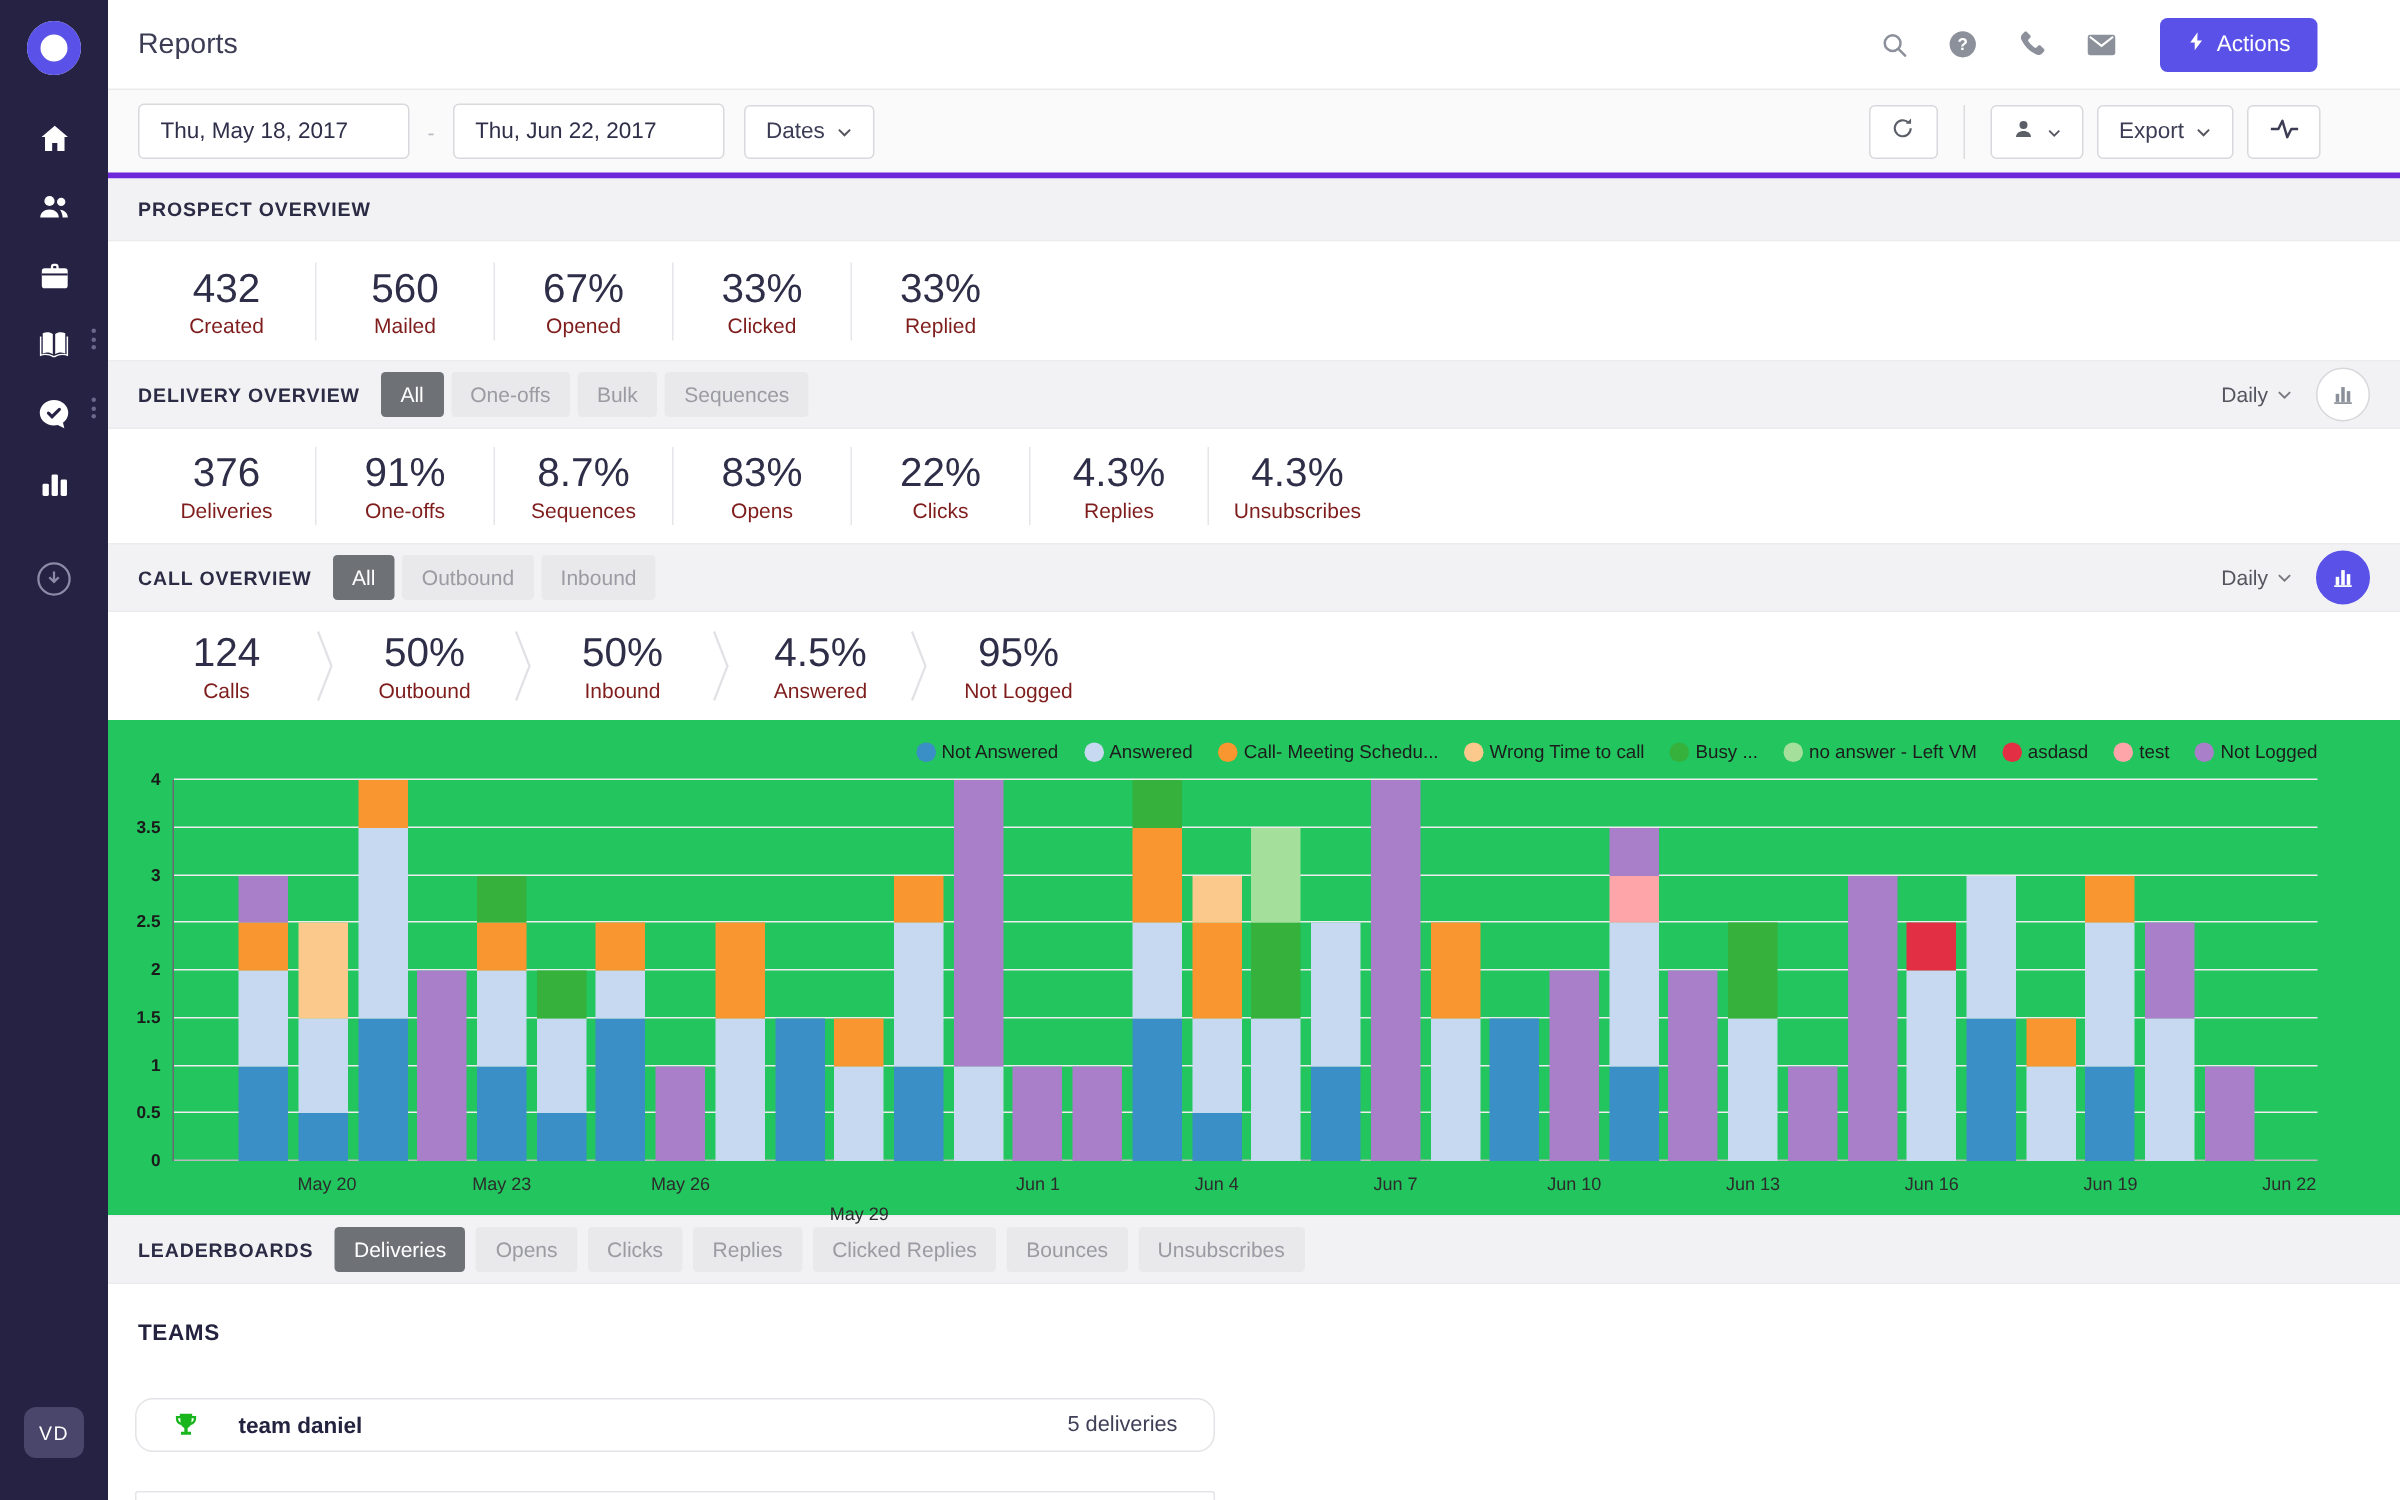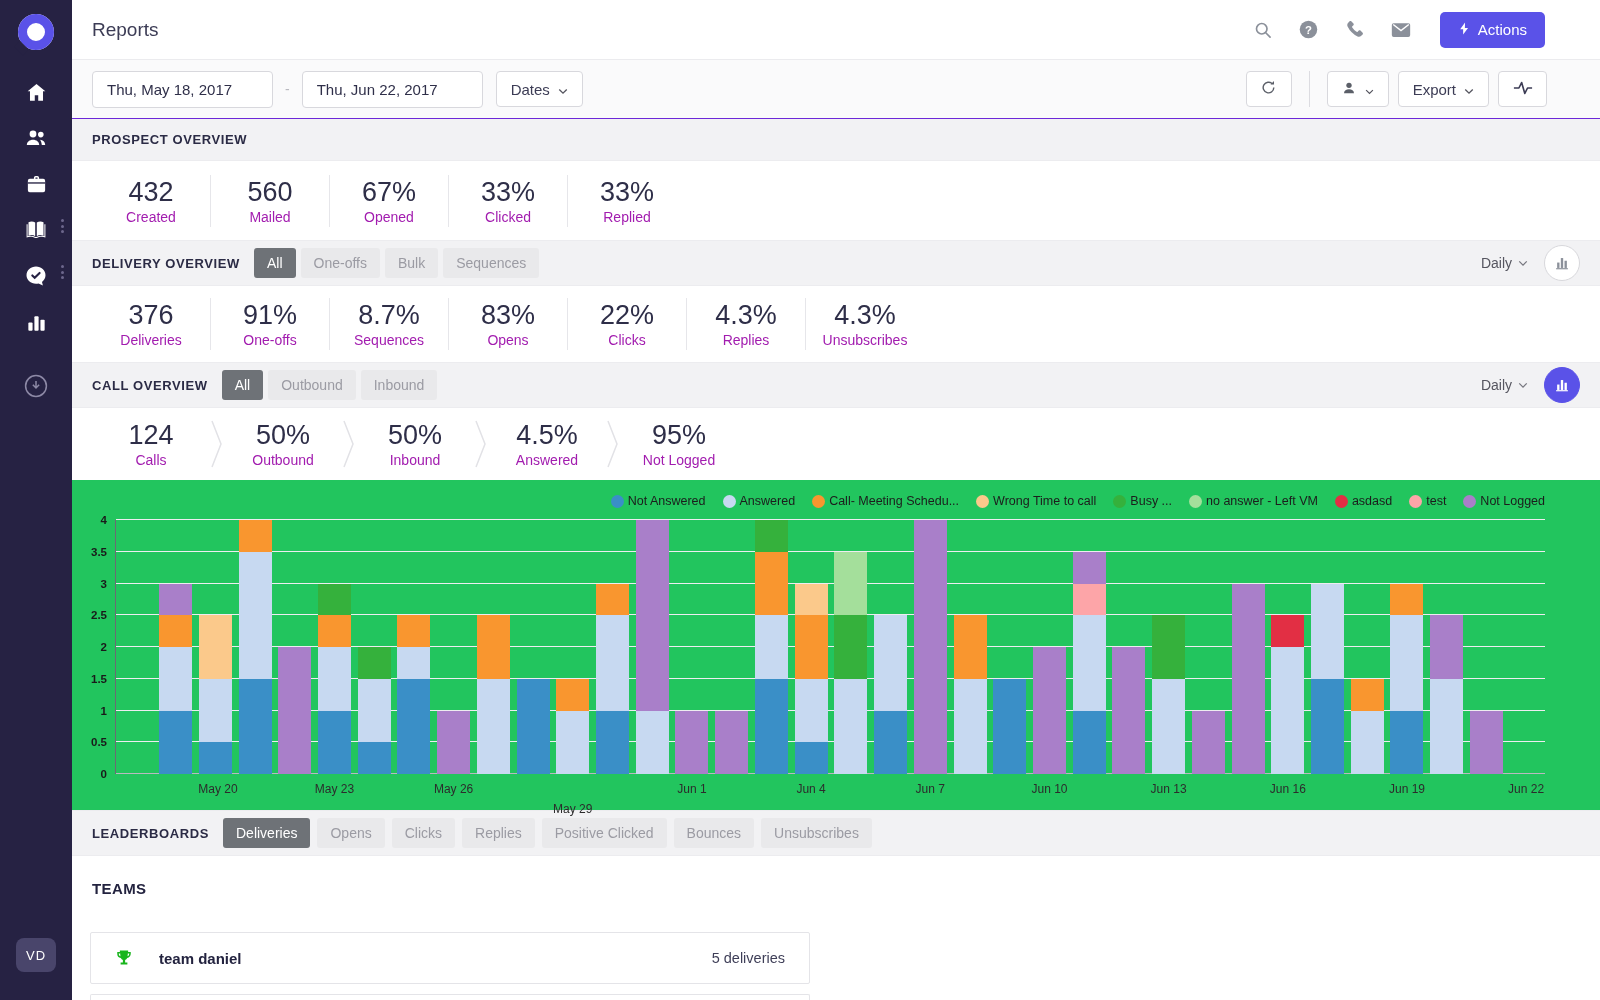--- a/index.html
+++ b/index.html
@@ -26,21 +26,21 @@
   
   .main { position:absolute; left:72px; top:0; width:1528px; height:1000px; background:#fff; }
 
   .topbar { height:60px; display:flex; align-items:center; padding:0 55px 0 20px; border-bottom:1px solid #ebebee; }
   .page-title { font-size:19px; font-weight:normal; color:#3c3c55; }
   .top-icons { margin-left:auto; display:flex; align-items:center; gap:24px; margin-right:28px; }
   .icon-btn { width:22px; height:22px; cursor:pointer; display:flex; align-items:center; justify-content:center; }
   .actions-btn { height:36px; background:#5a52e8; border:none; border-radius:5px; color:#fff;
     font-size:15px; padding:0 18px; display:flex; align-items:center; gap:7px; cursor:pointer; font-family:inherit; }
 
-  .filterbar { height:59px; background:#fafafb; border-bottom:1px solid #6d28d9;
+  .filterbar { height:59px; background:#fafafb; border-bottom:4px solid #6d28d9;
     display:flex; align-items:center; padding:0 53px 0 20px; gap:10px; }
   .date-input { width:181px; height:37px; border:1px solid #d8d8dd; border-radius:4px; background:#fff;
     font-size:15px; color:#2f2f49; padding:0 14px; font-family:inherit; }
   .dash { color:#b9b9c0; font-size:14px; margin:0 2px; }
   .btn { height:36px; background:#fff; border:1px solid #d8d8dd; border-radius:4px; font-size:15px;
     color:#3c3c55; display:flex; align-items:center; justify-content:center; gap:8px; padding:0 14px;
     cursor:pointer; font-family:inherit; }
   .filter-right { margin-left:auto; display:flex; align-items:center; gap:9px; }
   .vbar { width:1px; height:36px; background:#dcdce1; margin:0 8px; }
 
@@ -55,21 +55,21 @@
   .band-right { margin-left:auto; display:flex; align-items:center; gap:16px; }
   .interval { display:flex; align-items:center; gap:6px; font-size:14px; color:#55555f; cursor:pointer; }
   .circle-toggle { width:36px; height:36px; border-radius:50%; background:#fff; border:1px solid #d8d8dc;
     display:flex; align-items:center; justify-content:center; cursor:pointer; }
   .circle-toggle.on { background:#5a52e8; border-color:#5a52e8; }
 
   .stats-row { display:flex; align-items:center; padding-left:20px; background:#fff; }
   .stats-row.h80 { height:79px; } .stats-row.h77 { height:76px; } .stats-row.h73 { height:72px; }
   .stat { width:118px; text-align:center; }
   .stat .v { font-size:27px; color:#2e2e48; }
-  .stat .l { font-size:14px; color:#a21caf; margin-top:1px; }
+  .stat .l { font-size:14px; color:#7f1d1d; margin-top:1px; }
   .vline { width:1px; height:52px; background:#e6e6ea; }
   .chev-div { display:flex; align-items:center; }
 
   
   .chart-section { position:relative; height:330px; background:#22c55e; }
   .legend { position:absolute; top:14px; right:55px; display:flex; gap:17px; align-items:center; }
   .legend-item { display:flex; align-items:center; gap:4px; font-size:12.5px; color:#1c1c1c; cursor:pointer; }
   .legend-item i { width:13px; height:13px; border-radius:50%; display:inline-block; }
   .plot { position:absolute; left:43px; top:40px; width:1430px; height:254px;
     border-left:1px solid #6b6b73; }
@@ -77,21 +77,21 @@
   .grid.zero { background:#b9b9bf; }
   .ylab { position:absolute; right:calc(100% + 9px); font-size:11.5px; font-weight:bold; color:#1a1a1a; transform:translateY(6px); }
   .seg { position:absolute; }
   .xlab { position:absolute; top:calc(100% + 8px); width:70px; margin-left:-35px; text-align:center;
     font-size:12px; color:#2c2c2c; }
 
   
   .teams-section { padding:0 20px; position:relative; height:141px; background:#fff; }
   .teams-title { padding-top:24px; font-size:15px; font-weight:bold; color:#23233f; letter-spacing:.4px; }
   .cards { position:absolute; top:76px; left:18px; right:45px; display:flex; gap:27px; }
-  .team-card { width:720px; height:52px; background:#fff; border:1px solid #e4e4e8; border-radius:2px;
+  .team-card { width:720px; height:36px; background:#fff; border:1px solid #e4e4e8; border-radius:12px;
     display:flex; align-items:center; padding:0 24px; cursor:pointer; }
   .team-rank { width:44px; font-size:15px; color:#9b9ba8; display:flex; align-items:center; }
   .team-name { font-size:15px; color:#23233f; }
   .team-name.bold { font-weight:bold; }
   .team-value { margin-left:auto; font-size:14.5px; color:#3f3f58; }
   .sliver { position:absolute; top:138px; left:18px; width:720px; height:20px;
     border:1px solid #e4e4e8; border-bottom:none; border-radius:2px 2px 0 0; background:#fff; }
 </style>
 </head>
 <body>
@@ -557,21 +557,21 @@
       </div>
   </div>
 
   <div class="band">
     <span class="band-title">LEADERBOARDS</span>
     <div class="pills" style="gap:7px;">
         <button class="pill active">Deliveries</button>
         <button class="pill">Opens</button>
         <button class="pill">Clicks</button>
         <button class="pill">Replies</button>
-        <button class="pill">Positive Clicked</button>
+        <button class="pill">Clicked Replies</button>
         <button class="pill">Bounces</button>
         <button class="pill">Unsubscribes</button>
       </div>
   </div>
   <div class="teams-section">
     <div class="teams-title">TEAMS</div>
     <div class="cards" id="teamCards">
         <div class="team-card">
           <span class="team-rank">
             <svg width="18" height="20" viewBox="0 0 24 24">

